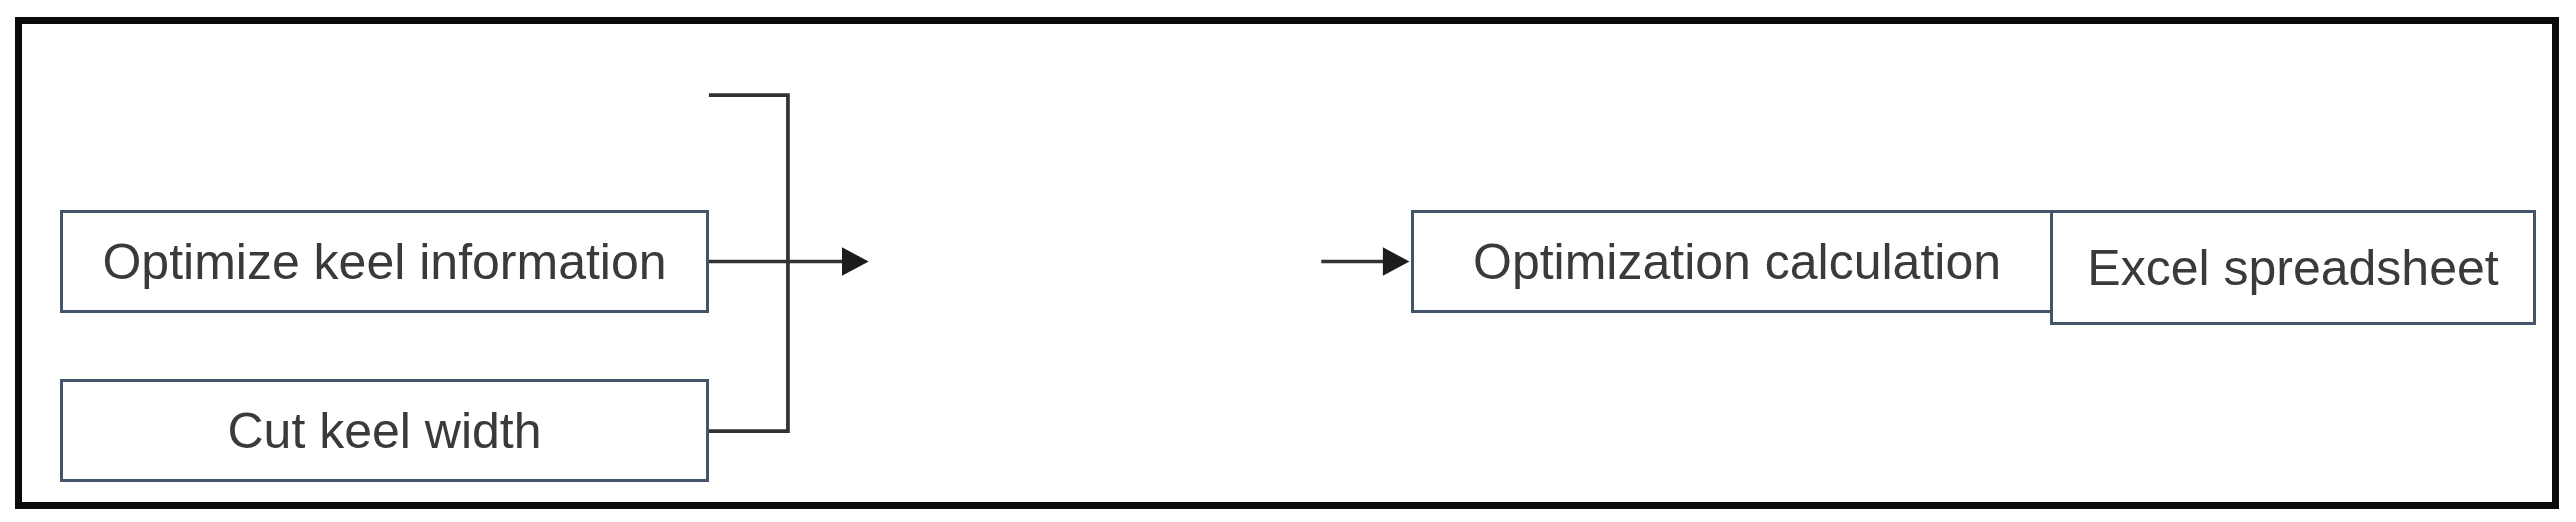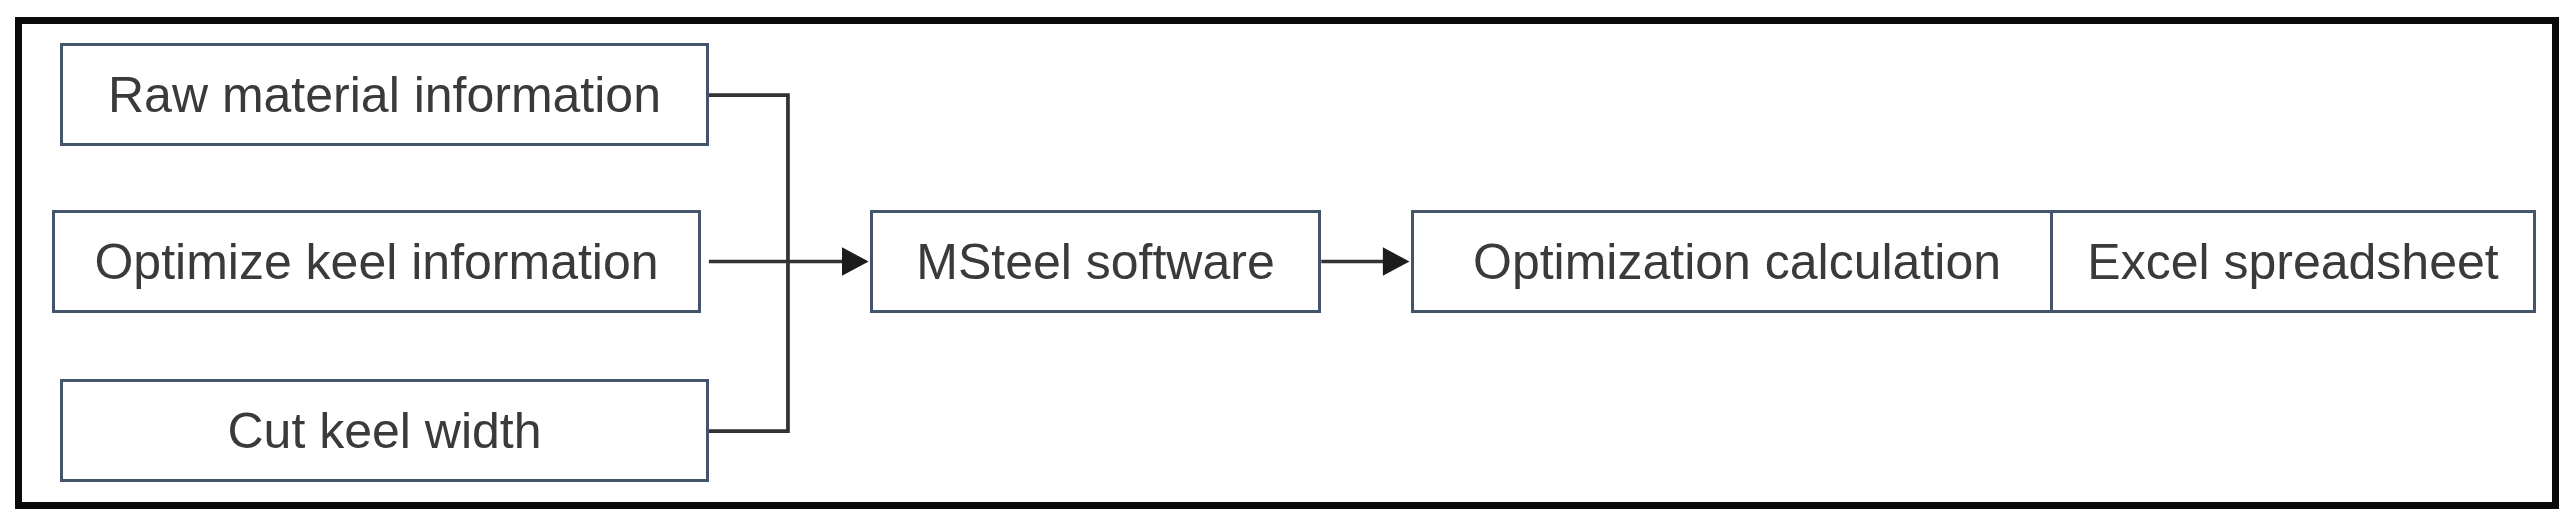--- a/index.html
+++ b/index.html
@@ -39,25 +39,25 @@
     background: #ffffff;
     display: flex;
     align-items: center;
     justify-content: center;
     font-size: 50px;
     color: #3a3a3a;
     white-space: nowrap;
     text-align: center;
   }
   .node-raw      { left: 60px;   top: 43px;  width: 649px; height: 103px; }
-  .node-keel     { left: 52px;   top: 210px; width: 649px; height: 103px; }
+  .node-keel     { left: 60px;   top: 210px; width: 649px; height: 103px; }
   .node-cut      { left: 60px;   top: 379px; width: 649px; height: 103px; }
   .node-msteel   { left: 870px; top: 210px; width: 451px; height: 103px; }
   .node-optcalc  { left: 1411px; top: 210px; width: 652px; height: 103px; }
-  .node-excel    { left: 2050px; top: 210px; width: 486px; height: 103px; }
+  .node-excel    { left: 2050px; top: 210px; width: 486px; height: 115px; }
 
   .shaft {
     stroke: #333333;
     stroke-width: 4.5;
     fill: none;
   }
   .arrowhead {
     fill: #1c1c1c;
     stroke: none;
   }
@@ -76,35 +76,29 @@
     <path class="shaft" d="M852 314 L1016 314"></path>
     <polygon class="arrowhead" points="1044,314 1012,297 1012,331"></polygon>
 
     <path class="shaft" d="M1588 314 L1666 314"></path>
     <polygon class="arrowhead" points="1694,314 1662,297 1662,331"></polygon>
 
     <path class="shaft" d="M2372 314 L2432 314"></path>
     <polygon class="arrowhead" points="2460,314 2428,297 2428,331"></polygon>
   </svg>
 
-  <div class="node node-raw">
-    <span>Raw material information</span>
-  </div>
 
   <div class="node node-keel">
     <span>Optimize keel information</span>
   </div>
 
   <div class="node node-cut">
     <span>Cut keel width</span>
   </div>
 
-  <div class="node node-msteel">
-    <span>MSteel software</span>
-  </div>
 
   <div class="node node-optcalc">
     <span>Optimization calculation</span>
   </div>
 
   <div class="node node-excel">
     <span>Excel spreadsheet</span>
   </div>
 
 </div>

